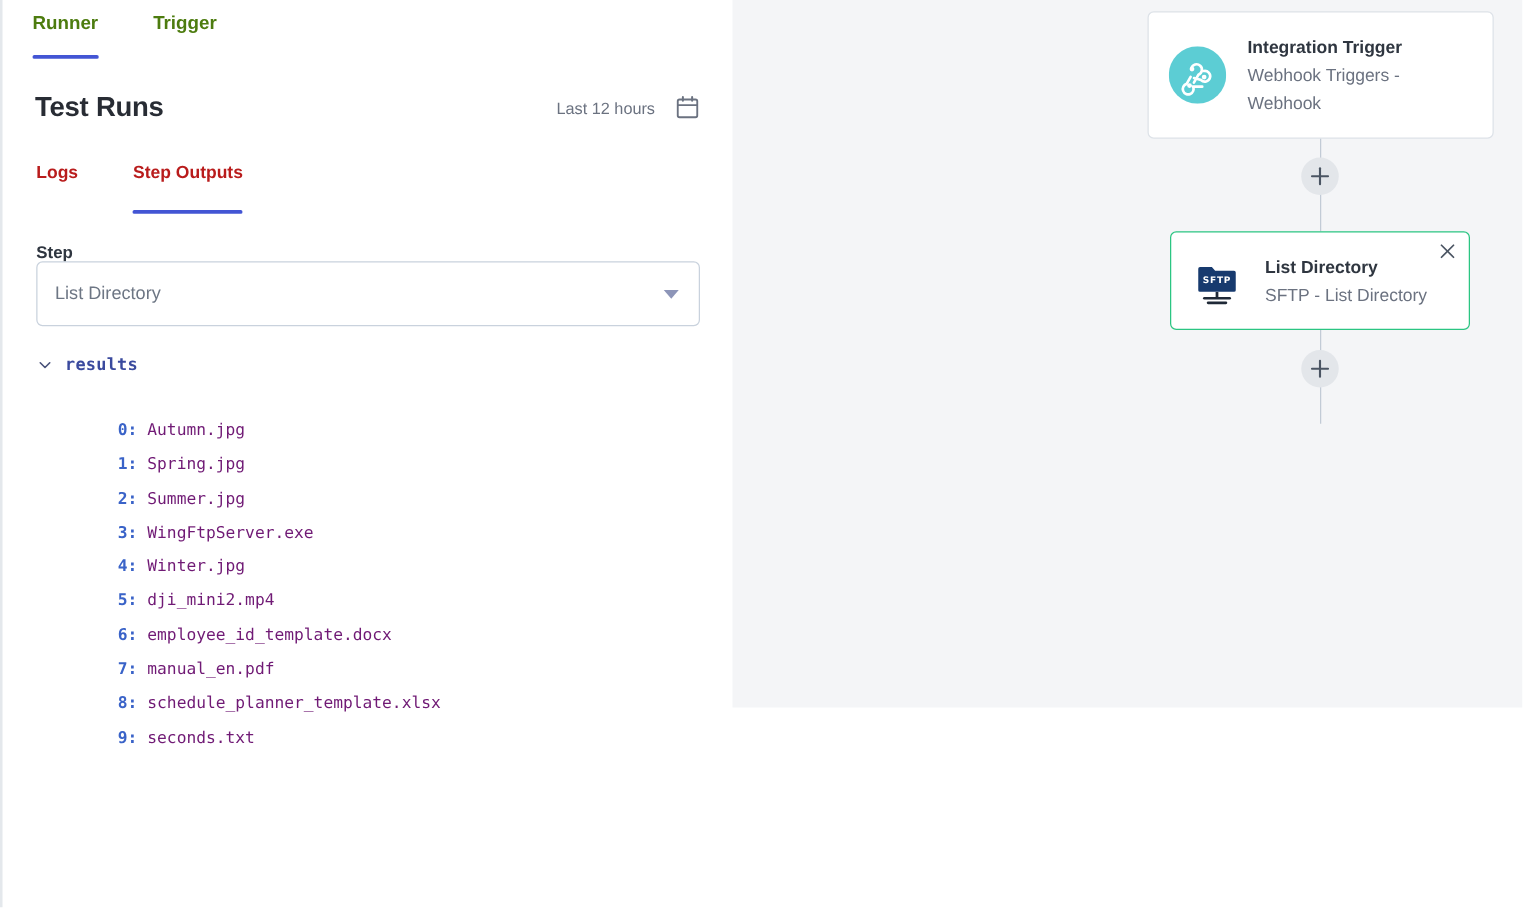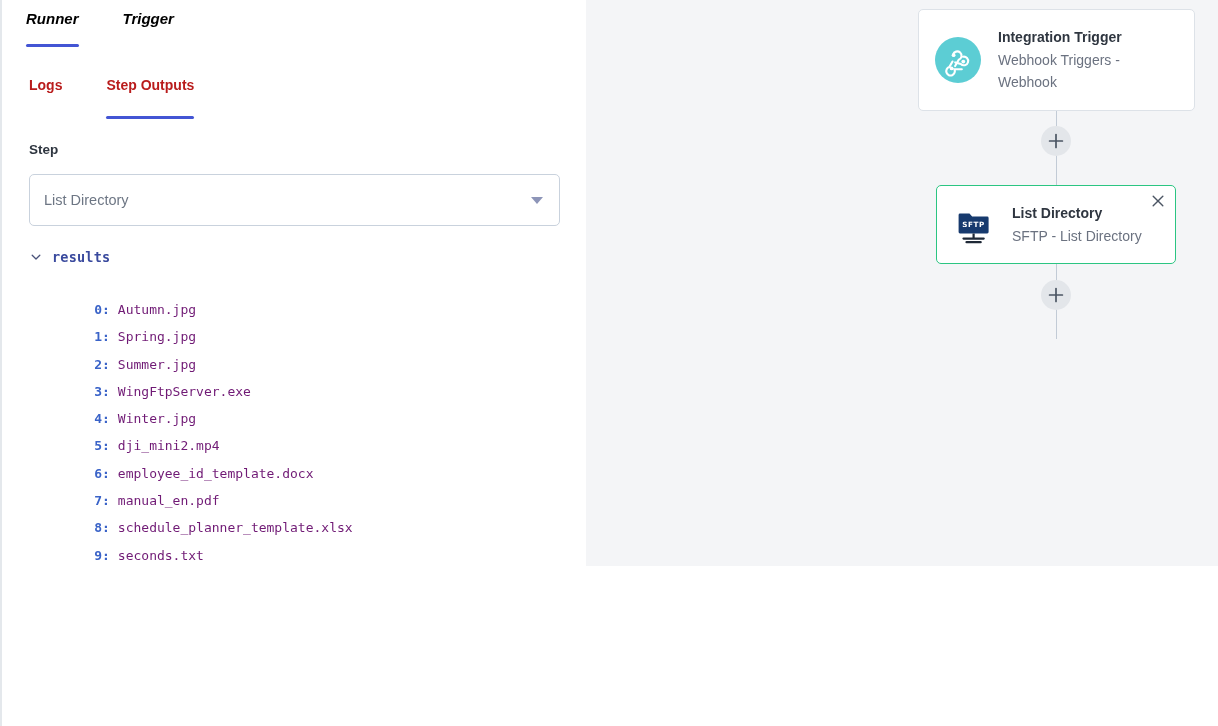--- a/index.html
+++ b/index.html
@@ -24,26 +24,25 @@
   .tabs-row {
     display: flex;
     align-items: flex-start;
     padding: 0 0 0 24px;
     height: 47px;
   }
   .tab {
     position: relative;
     font-size: 15px;
     font-weight: bold;
-    color: #000000;
+    color: #4d7c0f;
     padding: 10px 0 12px 0;
     margin-right: 44px;
     cursor: pointer;
     height: 47px;
-    font-style: italic;
   }
   .tab .underline {
     position: absolute;
     left: 0; right: 0;
     bottom: 0;
     height: 3px;
     background: #4355d4;
     border-radius: 2px;
   }
 
@@ -122,21 +121,21 @@
     left: 0; right: 0; bottom: 0;
     height: 3px; background: #4355d4; border-radius: 2px;
   }
 
   
   .step-block { padding: 23px 26px 0 27px; }
   .step-label {
     font-size: 13.5px;
     font-weight: bold;
     color: #2f3640;
-    margin-bottom: 17px;
+    margin-bottom: 0;
   }
   .select-box {
     position: relative;
     height: 52px;
     border: 1px solid #c9d2dd;
     border-radius: 5px;
     background: #fff;
     display: flex;
     align-items: center;
     padding: 0 16px 0 14px;
@@ -273,20 +272,34 @@
       <div class="tab">
         <span>Runner</span>
         <span class="underline"></span>
       </div>
       <div class="tab inactive">
         <span>Trigger</span>
         
       </div>
     </div>
 
+    <div class="test-runs-header">
+      <div class="test-runs-title">Test Runs</div>
+      <div class="test-runs-right">
+        <div class="last-hours">Last 12 hours</div>
+        <span class="cal-icon">
+          <svg width="20" height="20" viewBox="0 0 20 20" fill="none">
+            <rect x="2.2" y="3.6" width="15.6" height="14.2" rx="1.4" stroke="#6b7280" stroke-width="1.5"></rect>
+            <line x1="2.2" y1="8.1" x2="17.8" y2="8.1" stroke="#6b7280" stroke-width="1.5"></line>
+            <line x1="6.3" y1="1.6" x2="6.3" y2="4.6" stroke="#6b7280" stroke-width="1.6" stroke-linecap="round"></line>
+            <line x1="13.7" y1="1.6" x2="13.7" y2="4.6" stroke="#6b7280" stroke-width="1.6" stroke-linecap="round"></line>
+          </svg>
+        </span>
+      </div>
+    </div>
 
 
     <div class="subtabs-row">
       <div class="subtab inactive">
         <span>Logs</span>
         
       </div>
       <div class="subtab">
         <span>Step Outputs</span>
         <span class="underline"></span>

